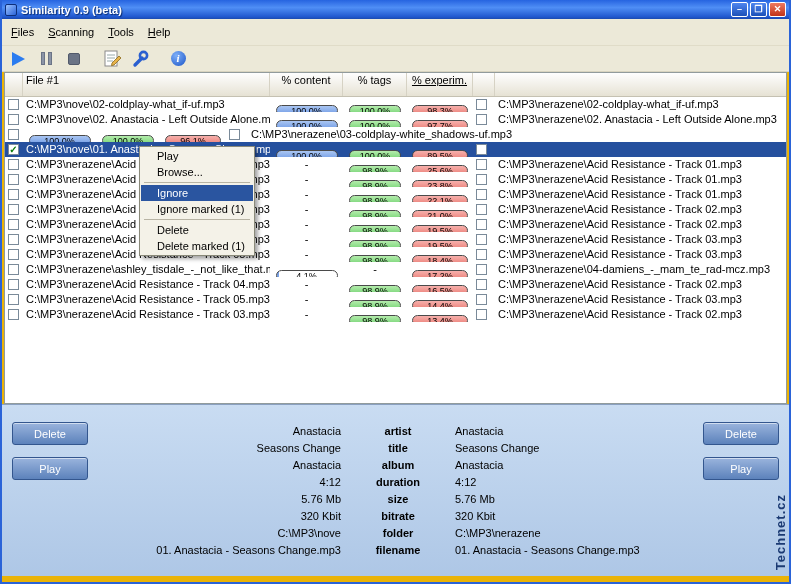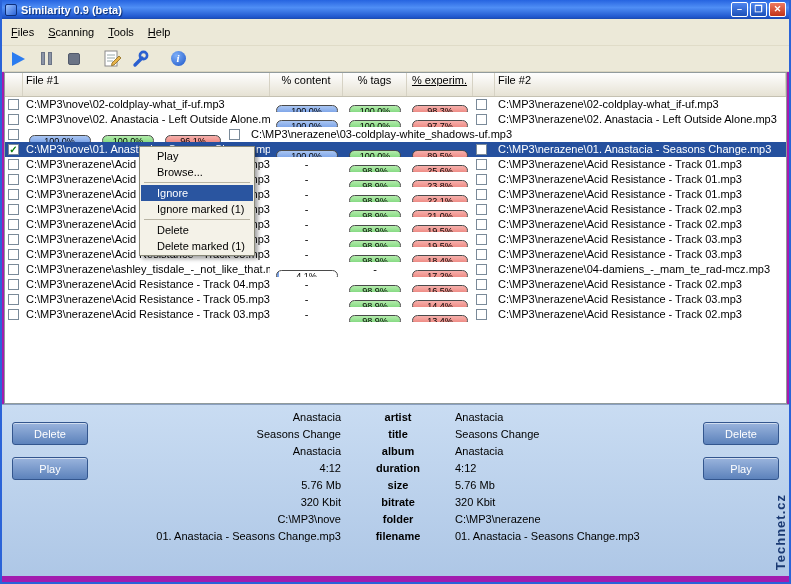--- a/index.html
+++ b/index.html
@@ -2,21 +2,21 @@
 <html><head>
 <meta charset="utf-8">
 <title>Similarity 0.9 (beta)</title>
 <style>
   * { box-sizing: border-box; margin: 0; padding: 0; }
   html,body { width:791px; height:584px; overflow:hidden; }
   body { font-family:"Liberation Sans", sans-serif; font-size:11px; color:#000; background:#ece9d8; }
 
   .window { position:relative; width:791px; height:584px;
     border-left:2px solid #2a63d8; border-right:2px solid #2a63d8; border-bottom:2px solid #2a63d8;
-    background:#a21caf; overflow:hidden; }
+    background:#eab308; overflow:hidden; }
 
   
   .titlebar { height:19px; display:flex; align-items:center; padding:0 3px;
     background:linear-gradient(180deg,#2664e0 0%,#4f8ef5 40%,#2058cf 88%,#1a4ab0 100%); }
   .app-icon { width:12px; height:12px; margin-right:4px; border-radius:2px;
     background:linear-gradient(135deg,#9cc3ff,#2a63d8); border:1px solid #0d2f7a; }
   .title-text { color:#fff; font-weight:bold; font-size:11px; text-shadow:1px 1px 1px #0a2c70; flex:1; }
   .winbtns { display:flex; gap:2px; }
   .wb { width:17px; height:15px; border:1px solid #fff; border-radius:2px; color:#fff;
     font-size:9px; line-height:13px; text-align:center; font-weight:bold;
@@ -96,21 +96,21 @@
 
   
   .details { position:relative; height:172px;
     background:linear-gradient(#c9dcf2,#aec7e6); border-top:1px solid #8aa0c0; }
   .btncol { position:absolute; top:17px; width:76px; }
   .btncol.left { left:10px; } .btncol.right { right:10px; }
   .pbtn { display:block; width:76px; height:23px; margin-bottom:12px;
     background:linear-gradient(#9ab4dd,#5c82bb); border:1px solid #33568e; border-radius:3px;
     color:#fff; font-size:11px; font-family:"Liberation Sans",sans-serif;
     box-shadow:inset 0 1px 0 rgba(255,255,255,0.55); }
-  .details-grid { position:absolute; left:95px; right:95px; top:4px; }
+  .details-grid { position:absolute; left:95px; right:95px; top:18px; }
   .drow { display:flex; height:17px; line-height:17px; white-space:nowrap; }
   .dleft { width:258px; text-align:right; padding-right:14px; overflow:hidden; }
   .dlabel { width:86px; text-align:center; font-weight:bold; }
   .dright { flex:1; text-align:left; padding-left:14px; overflow:hidden; }
 
   .watermark { position:absolute; right:1px; bottom:6px; writing-mode:vertical-rl;
     transform:rotate(180deg); color:#1b3a73; font-weight:bold; font-size:13px; letter-spacing:1px; }
 </style>
 </head>
 <body>
@@ -171,21 +171,20 @@
 
 
   <div class="table-wrap">
     <div class="thead">
       <div class="hc chk"></div>
       <div class="hc f1">File #1</div>
       <div class="hc pc">% content</div>
       <div class="hc pt">% tags</div>
       <div class="hc pe">% experim.</div>
       <div class="hc chk2"></div>
-      <div class="hc f2">File #2</div>
     </div>
     <div>
         <div class="trow">
           <div class="c chk"><span class="cb"></span></div>
           <div class="c f1">C:\MP3\nove\02-coldplay-what_if-uf.mp3</div>
           <div class="c pc"><span class="badge blue">100.0%</span></div>
           <div class="c pt"><span class="badge green">100.0%</span></div>
           <div class="c pe"><span class="badge red">98.3%</span></div>
           <div class="c chk2"><span class="cb"></span></div>
           <div class="c f2">C:\MP3\nerazene\02-coldplay-what_if-uf.mp3</div>
@@ -207,21 +206,20 @@
           <div class="c chk2"><span class="cb"></span></div>
           <div class="c f2">C:\MP3\nerazene\03-coldplay-white_shadows-uf.mp3</div>
         </div>
         <div class="trow selected">
           <div class="c chk"><span class="cb">✓</span></div>
           <div class="c f1">C:\MP3\nove\01. Anastacia - Seasons Change.mp3</div>
           <div class="c pc"><span class="badge blue">100.0%</span></div>
           <div class="c pt"><span class="badge green">100.0%</span></div>
           <div class="c pe"><span class="badge red">89.5%</span></div>
           <div class="c chk2"><span class="cb"></span></div>
-          <div class="c f2">C:\MP3\nerazene\01. Anastacia - Seasons Change.mp3</div>
         </div>
         <div class="trow">
           <div class="c chk"><span class="cb"></span></div>
           <div class="c f1">C:\MP3\nerazene\Acid Resistance - Track 02.mp3</div>
           <div class="c pc"><span class="dash">-</span></div>
           <div class="c pt"><span class="badge green">98.9%</span></div>
           <div class="c pe"><span class="badge red">25.6%</span></div>
           <div class="c chk2"><span class="cb"></span></div>
           <div class="c f2">C:\MP3\nerazene\Acid Resistance - Track 01.mp3</div>
         </div>

